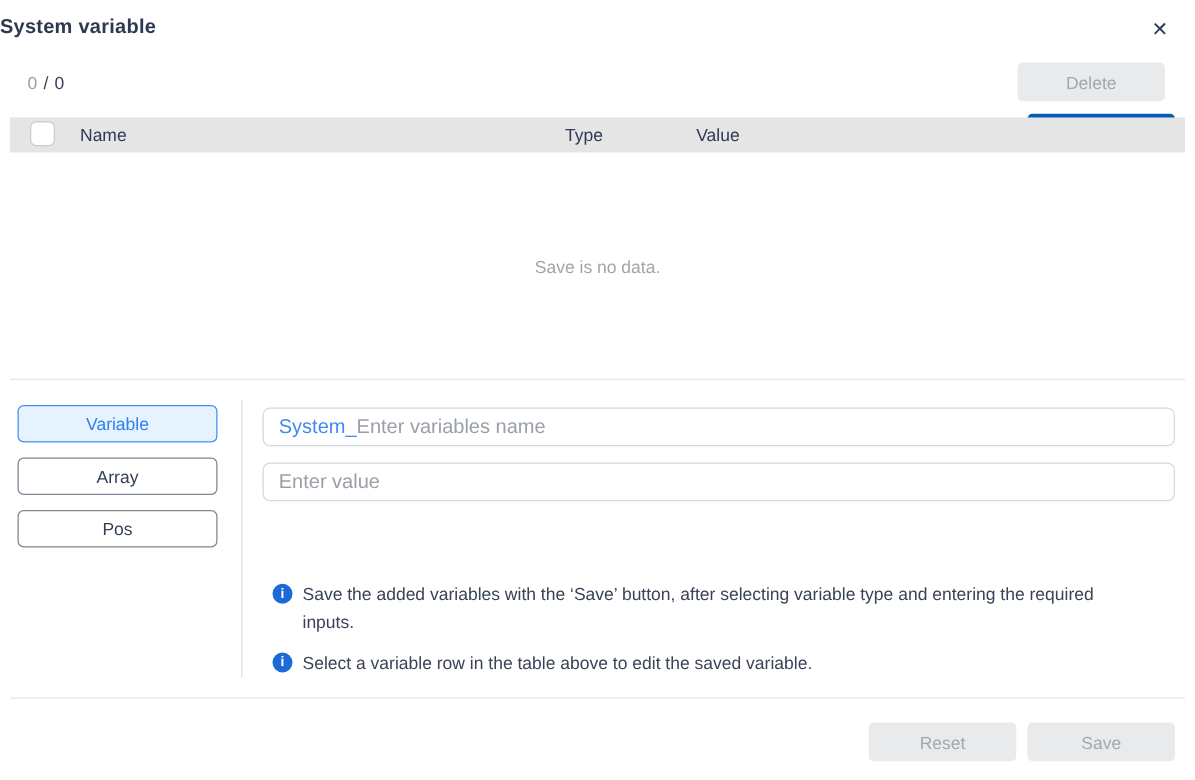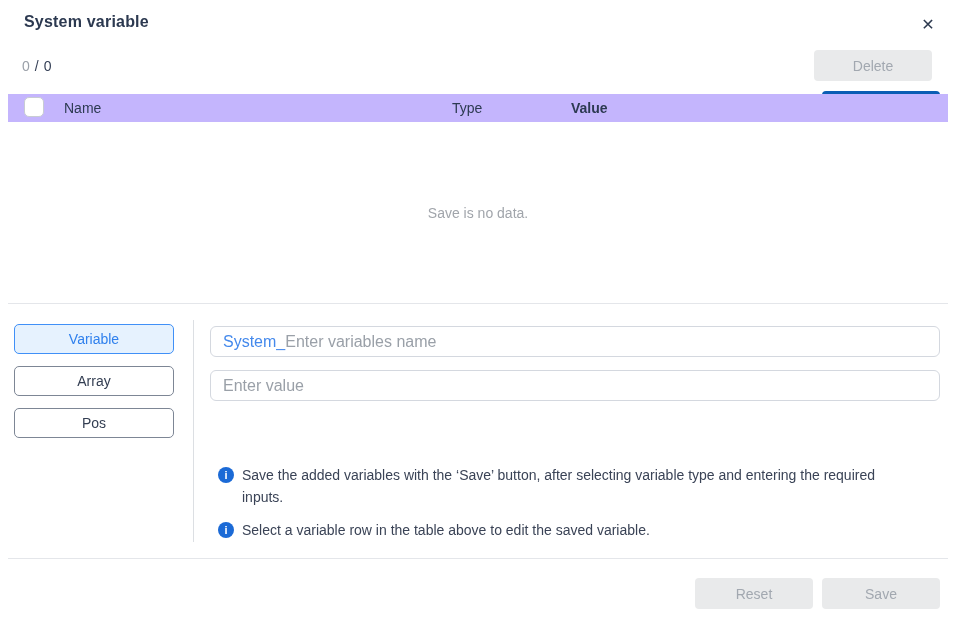--- a/index.html
+++ b/index.html
@@ -7,21 +7,21 @@
   body {
     font-family: "Liberation Sans", sans-serif;
     width: 956px; height: 624px;
     position: relative;
     color: #333f55;
   }
   .dialog { position: absolute; inset: 0; background: #fff; overflow: hidden; }
 
   
   .title {
-    position: absolute; left: 24px; top: 13px;
+    position: absolute; left: 0; top: 13px;
     font-size: 16px; font-weight: 700; color: #2c3950; letter-spacing: .2px; text-align: right;
   }
   .close-btn {
     position: absolute; right: 14px; top: 10px;
     width: 28px; height: 28px;
     display: flex; align-items: center; justify-content: center;
     font-size: 16px; color: #2e3a50; cursor: pointer; background: none; border: none;
   }
 
   
@@ -40,32 +40,32 @@
     font-size: 14px; font-family: "Liberation Sans", sans-serif;
     display: flex; align-items: center; justify-content: center;
     border: none; cursor: pointer;
   }
   .btn.gray { background: #e9eaeb; color: #a2a8b0; }
   .btn.blue { background: #0b5db4; color: #e5e5e5; font-weight: 700; margin-left: 8px; }
 
   
   .thead {
     position: absolute; left: 8px; right: 8px; top: 94px; height: 40px;
-    background: #c4b5fd; border-bottom: 3px solid #f97316;
+    background: #e5e5e5; border-bottom: 3px solid #f97316;
   }
   .thead .checkbox {
     position: absolute; left: 16px; top: 3px;
     width: 20px; height: 20px; background: #ffffff;
     border: 1px solid #c8ccd3; border-radius: 5px; cursor: pointer;
   }
   .th { position: absolute; top: 0; height: 28px; display: flex; align-items: center;
         font-size: 14px; color: #2d3a52; }
   .th-name  { left: 56px; }
   .th-type  { left: 444px; }
-  .th-value { left: 563px; font-weight: bold; }
+  .th-value { left: 549px; }
 
   
   .tbody-empty {
     position: absolute; left: 8px; right: 8px; top: 122px; height: 181px;
     display: flex; align-items: center; justify-content: center;
     font-size: 14px; color: #a1a5ab; background: #fff;
   }
 
   .hdivider { position: absolute; left: 8px; right: 8px; height: 1px; background: #e4e6ea; }
   .hdivider.d1 { top: 303px; }

